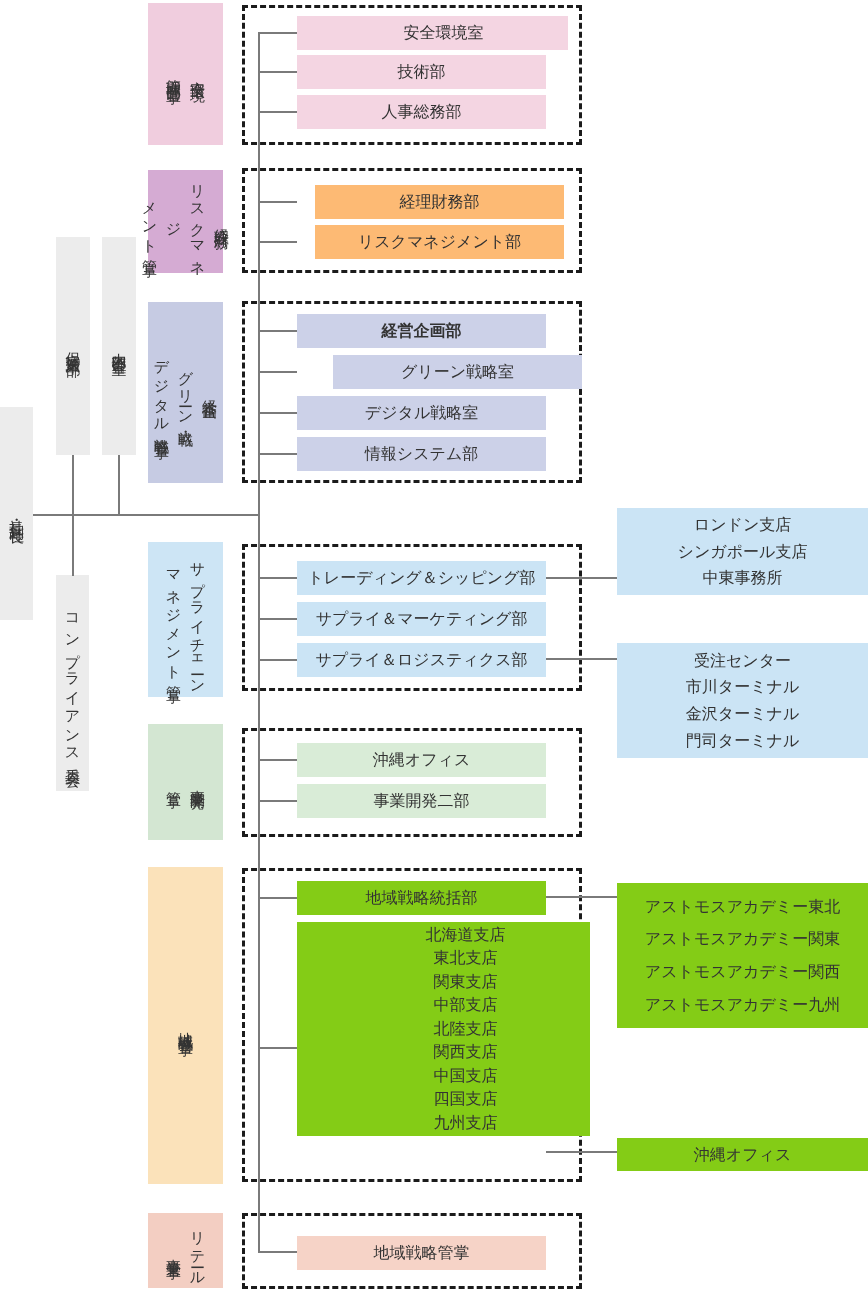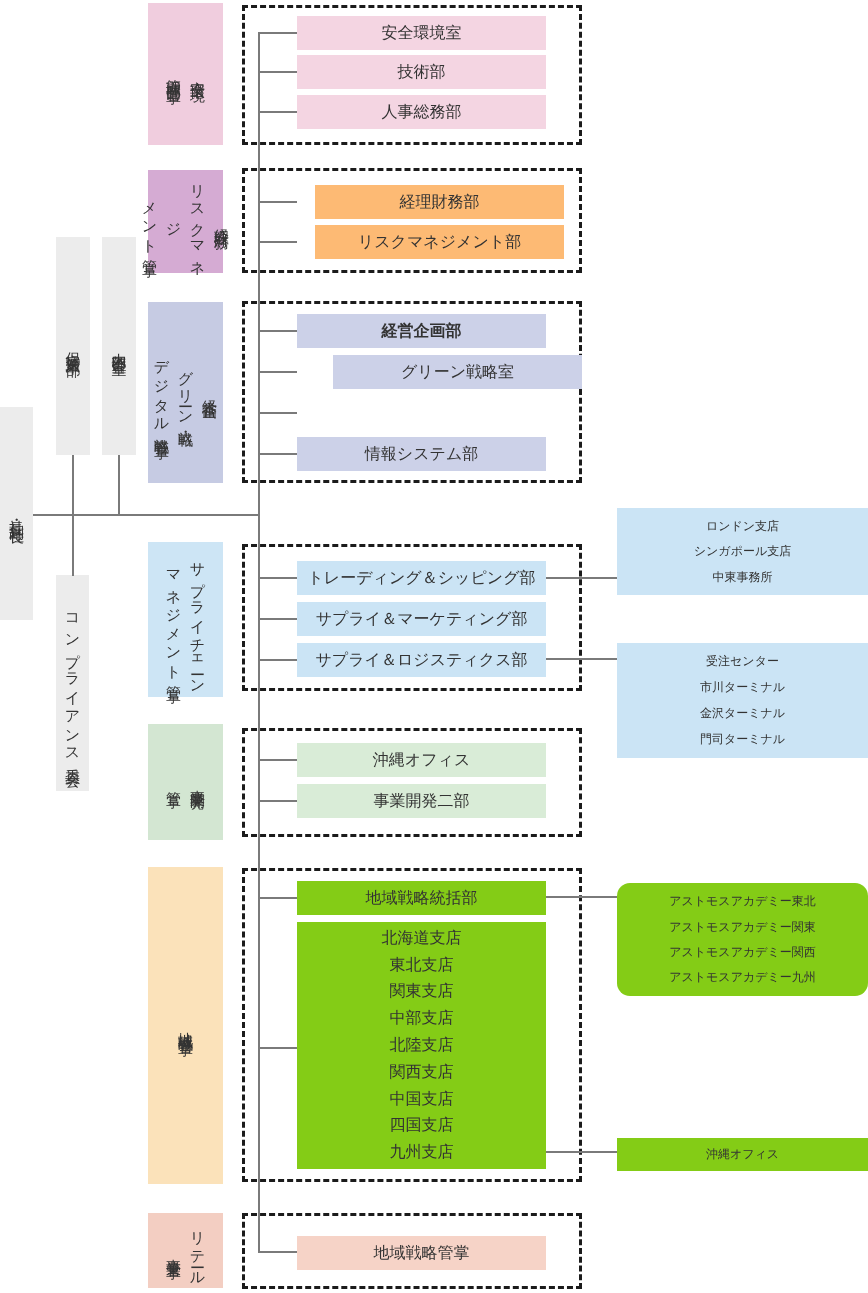--- a/index.html
+++ b/index.html
@@ -15,21 +15,21 @@
   .dash{position:absolute;left:242px;width:340px;border:3px dashed #1b1b1b;box-sizing:border-box;background:transparent;}
   
   .dept{position:absolute;left:297px;width:249px;height:34px;display:flex;align-items:center;justify-content:center;font-size:16px;}
   
   .vhead{position:absolute;left:148px;width:75px;display:flex;align-items:center;justify-content:center;}
   .vhead span{writing-mode:vertical-rl;text-orientation:mixed;white-space:pre-line;text-align:center;font-size:15px;letter-spacing:2px;line-height:24px;}
   
   .vgray{position:absolute;background:#ececec;display:flex;align-items:center;justify-content:center;}
   .vgray span{writing-mode:vertical-rl;text-orientation:mixed;text-align:center;font-size:15px;letter-spacing:2px;line-height:20px;}
   
-  .sat{position:absolute;left:617px;width:251px;display:flex;flex-direction:column;align-items:center;justify-content:space-evenly;font-size:12px;}
+  .sat{position:absolute;left:617px;width:251px;display:flex;flex-direction:column;align-items:center;justify-content:space-evenly;font-size:16px;}
   .sat div{line-height:1.2;}
   
   .tall{position:absolute;left:297px;width:249px;display:flex;flex-direction:column;align-items:center;justify-content:space-evenly;font-size:16px;}
   
   .pinkH{background:#f0cdde;} .pink{background:#f4d5e2;}
   .purpH{background:#d5abd3;} .purp{background:#fdba74;margin-left:18px;}
   .lavH{background:#c6cbe3;}  .lav{background:#ccd1e8;}
   .bluH{background:#cde5f5;}  .blu{background:#cbe4f5;}
   .grnH{background:#d3e6d2;}  .grn{background:#d9ecd7;}
   .orgH{background:#fbe2ba;}  .org{background:#84cc16;}
@@ -84,21 +84,21 @@
 管掌</span>
   </div>
   <div class="vhead orgH" style="top:867px;height:317px;">
     <span>地域戦略管掌</span>
   </div>
   <div class="vhead salH" style="top:1213px;height:75px;">
     <span>リテール
 事業管掌</span>
   </div>
 
-  <div class="dept pink" style="top:16px;">
+  <div class="dept pink" style="top:16px;padding-left:22px;">
       <span>安全環境室</span>
     </div>
   <div class="dept pink" style="top:55px;">
       <span>技術部</span>
     </div>
   <div class="dept pink" style="top:95px;">
       <span>人事総務部</span>
     </div>
 
   <div class="dept purp" style="top:185px;">
@@ -107,20 +107,23 @@
   <div class="dept purp" style="top:225px;">
       <span>リスクマネジメント部</span>
     </div>
 
   <div class="dept lav" style="top:314px;font-weight:bold;">
       <span>経営企画部</span>
     </div>
   <div class="dept lav" style="top:355px;margin-left:36px;">
       <span>グリーン戦略室</span>
     </div>
+  <div class="dept lav" style="top:396px;">
+      <span>デジタル戦略室</span>
+    </div>
   <div class="dept lav" style="top:437px;">
       <span>情報システム部</span>
     </div>
 
   <div class="dept blu" style="top:561px;">
       <span>トレーディング＆シッピング部</span>
     </div>
   <div class="dept blu" style="top:643px;">
       <span>サプライ＆ロジスティクス部</span>
     </div>
@@ -132,21 +135,21 @@
       <span>沖縄オフィス</span>
     </div>
   <div class="dept grn" style="top:784px;">
       <span>事業開発二部</span>
     </div>
 
   <div class="dept org" style="top:881px;">
       <span>地域戦略統括部</span>
     </div>
 
-  <div class="tall org" style="top:922px;height:247px;">
+  <div class="tall org" style="top:922px;height:214px;padding-left:44px;">
     <div>北海道支店</div>
     <div>東北支店</div>
     <div>関東支店</div>
     <div>中部支店</div>
     <div>北陸支店</div>
     <div>関西支店</div>
     <div>中国支店</div>
     <div>四国支店</div>
     <div>九州支店</div>
   </div>
@@ -159,21 +162,21 @@
     <div>ロンドン支店</div>
     <div>シンガポール支店</div>
     <div>中東事務所</div>
   </div>
   <div class="sat blu" style="top:643px;height:115px;">
     <div>受注センター</div>
     <div>市川ターミナル</div>
     <div>金沢ターミナル</div>
     <div>門司ターミナル</div>
   </div>
-  <div class="sat org" style="top:883px;height:113px;border-radius:13px;">
+  <div class="sat org" style="top:883px;height:145px;">
     <div>アストモスアカデミー東北</div>
     <div>アストモスアカデミー関東</div>
     <div>アストモスアカデミー関西</div>
     <div>アストモスアカデミー九州</div>
   </div>
   <div class="sat org" style="top:1138px;height:33px;">
     <div>沖縄オフィス</div>
   </div>
 
   <div class="vl" style="left:258px;top:32px;height:1221px;"></div>

